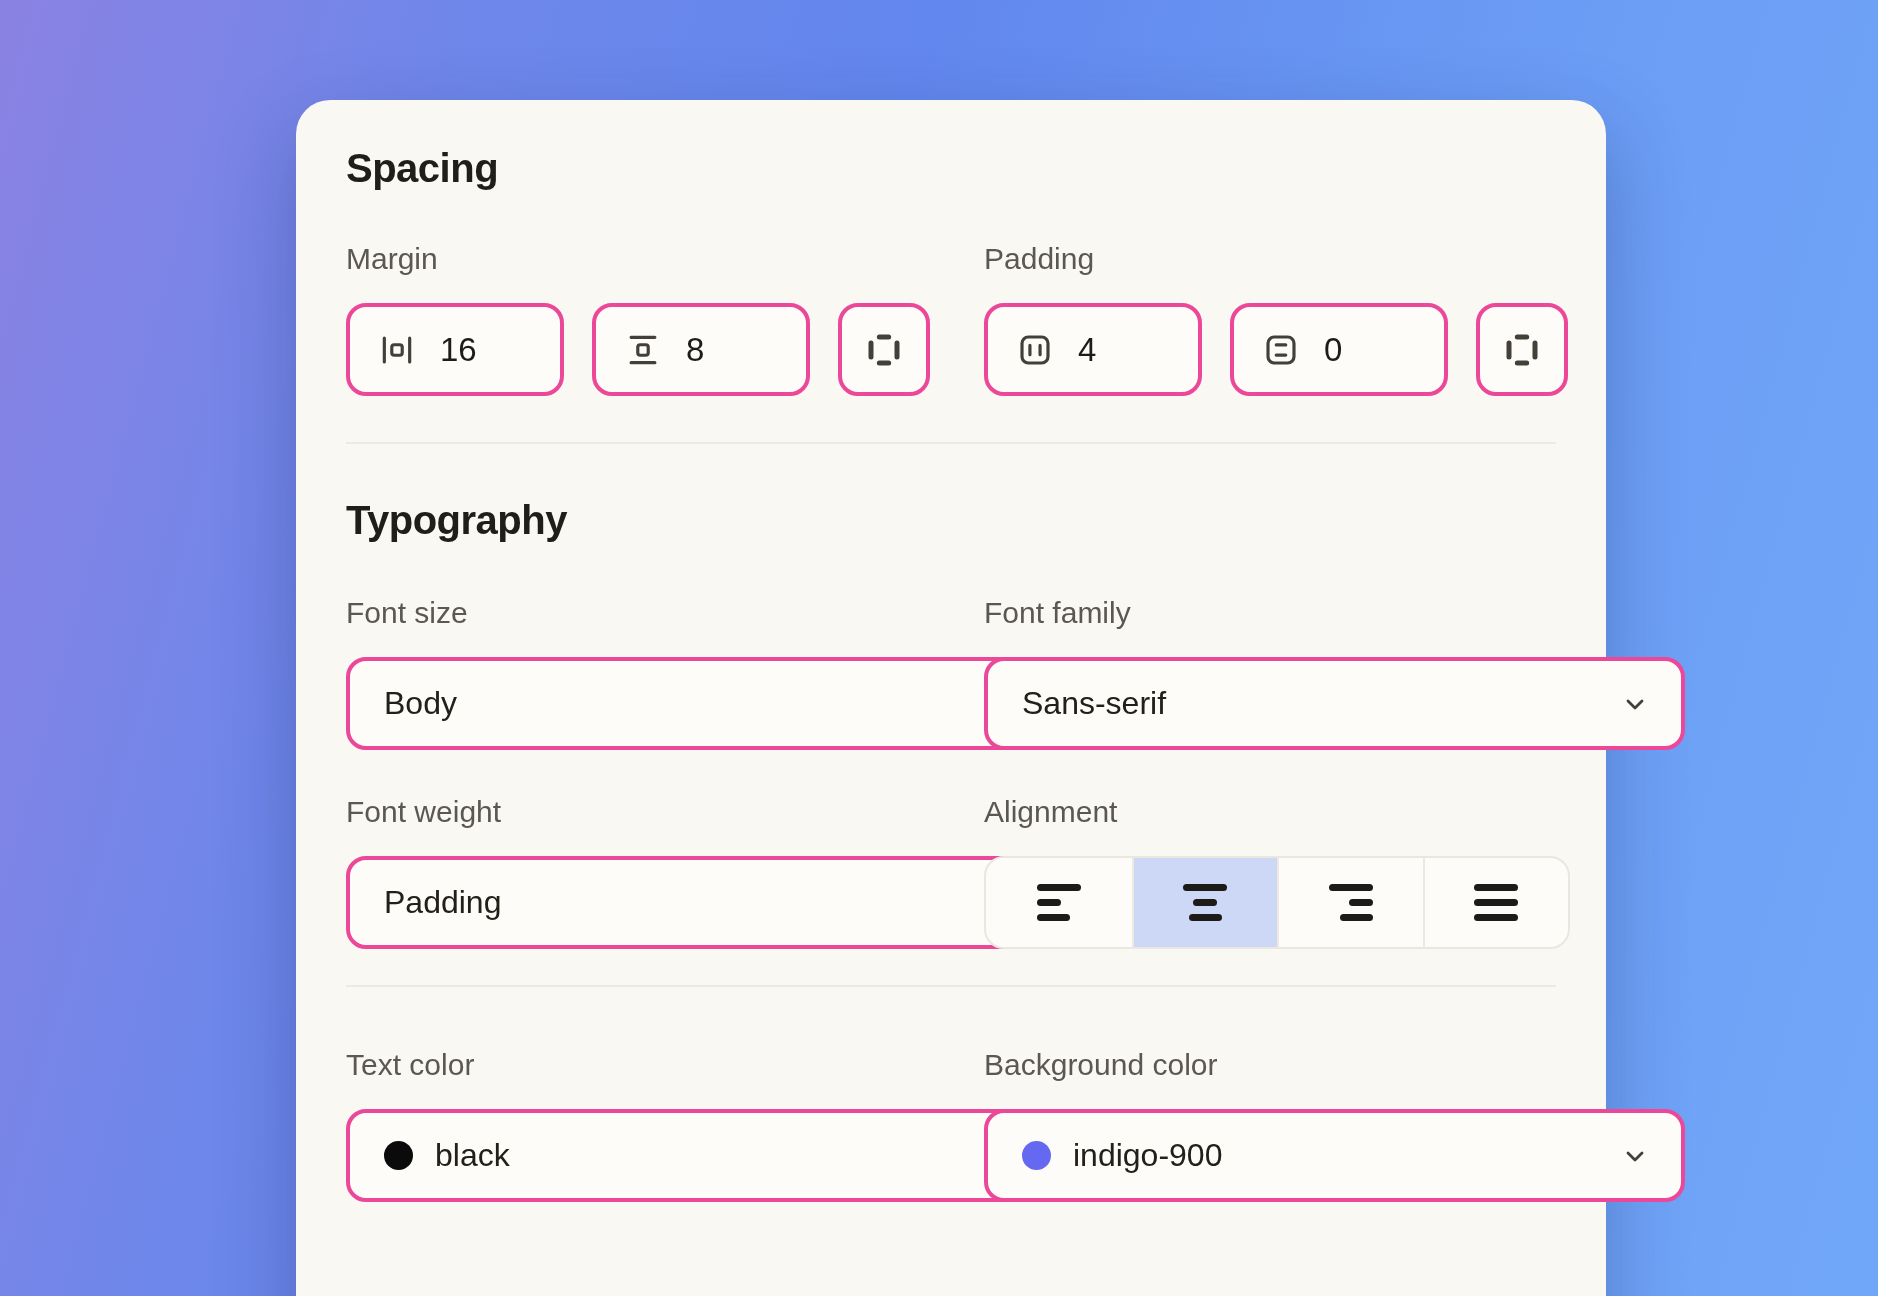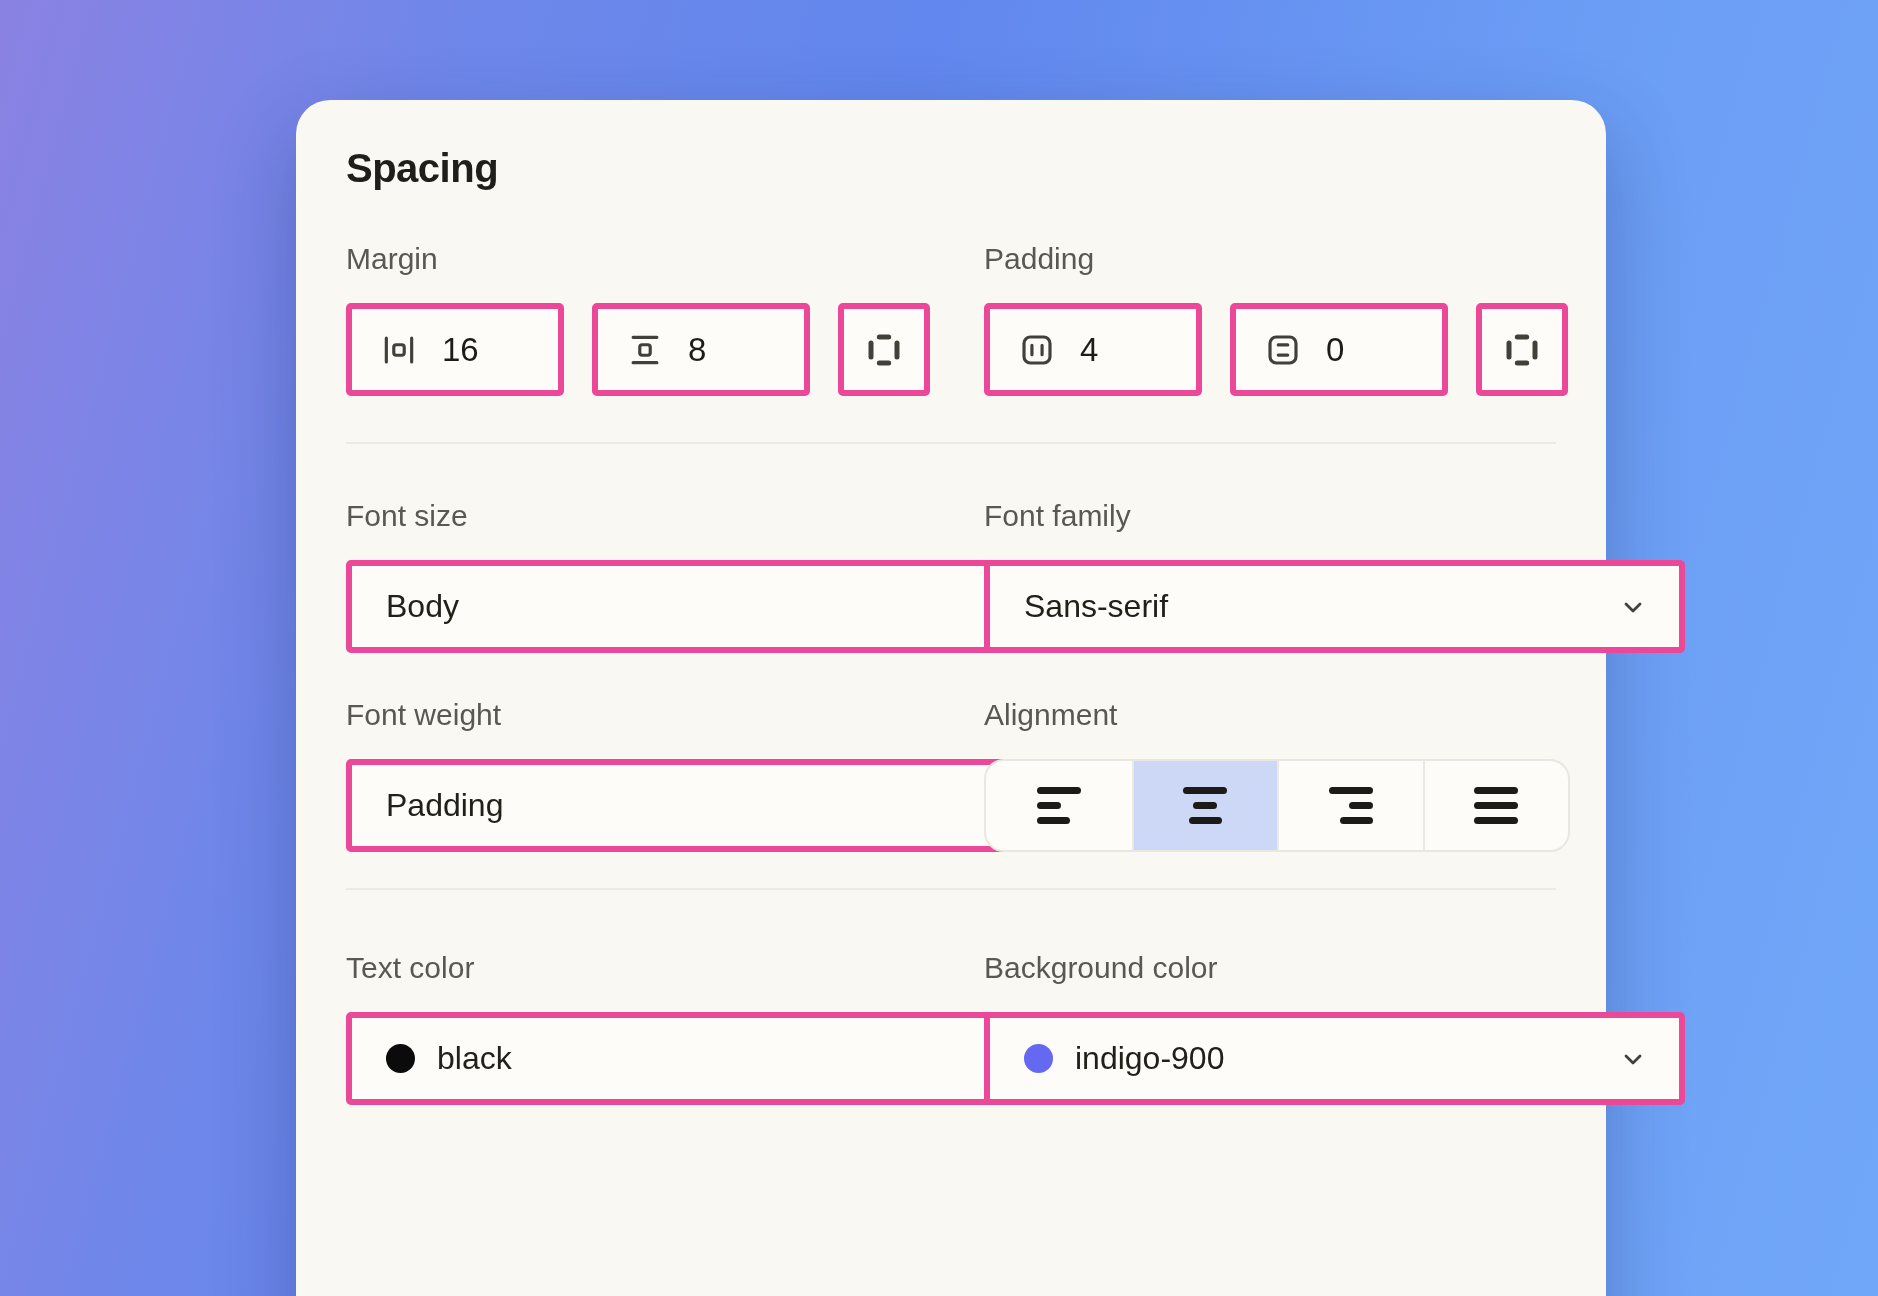--- a/index.html
+++ b/index.html
@@ -14,21 +14,21 @@
     background:#faf8f3; border-radius:34px; padding:46px 50px 0 50px;
     box-shadow:0 30px 80px rgba(25,35,95,.30);
   }
   h2 { font-size:40px; line-height:45px; font-weight:700; color:#201e1a; letter-spacing:-.5px; }
   .h-spacing    { margin-bottom:50px; }
   .h-typo, .h-color { margin-bottom:52px; }
   .two-col { display:grid; grid-template-columns:586px 586px; column-gap:52px; }
   .lbl { font-size:30px; line-height:36px; font-weight:500; color:#5b5751; }
   .lbl-row { margin-bottom:26px; }
   .field {
-    background:#fdfcf8; border:6px solid #ec4899; border-radius:5px; height:93px;
+    background:#fdfcf8; border:4px solid #ec4899; border-radius:20px; height:93px;
     display:flex; align-items:center;
   }
   .num-group { display:flex; gap:28px; }
   .num-field { width:218px; padding-left:28px; gap:24px; }
   .side-btn  { width:92px; justify-content:center; }
   .num-val { font-size:33px; color:#1e1c18; font-weight:500; }
   .dropdown { width:701px; padding:0 32px 0 34px; justify-content:space-between; cursor:pointer; }
   .dd-val { font-size:32px; color:#222019; font-weight:500; display:flex; align-items:center; gap:22px; }
   .swatch { width:29px; height:29px; border-radius:50%; display:inline-block; }
   .icon-svg { display:block; }
@@ -110,20 +110,21 @@
       <div class="field side-btn">
         <svg class="icon-svg" width="40" height="40" viewBox="0 0 24 24" fill="none">
           <path d="M9.2 4.2h5.6M9.2 19.8h5.6M4.2 7.8v8.4M19.8 7.8v8.4" stroke="#1d1b18" stroke-width="3" stroke-linecap="round"></path>
         </svg>
       </div>
     </div>
   </div>
 
   <div class="divider div-a"></div>
 
+  <h2 class="h-typo">Typography</h2>
 
   <div class="two-col lbl-row">
     <div class="lbl">Font size</div>
     <div class="lbl">Font family</div>
   </div>
 
   <div class="two-col row-gap-b">
     <div class="field dropdown">
       <span class="dd-val">Body</span>
       <svg class="icon-svg" width="28" height="28" viewBox="0 0 24 24" fill="none">

